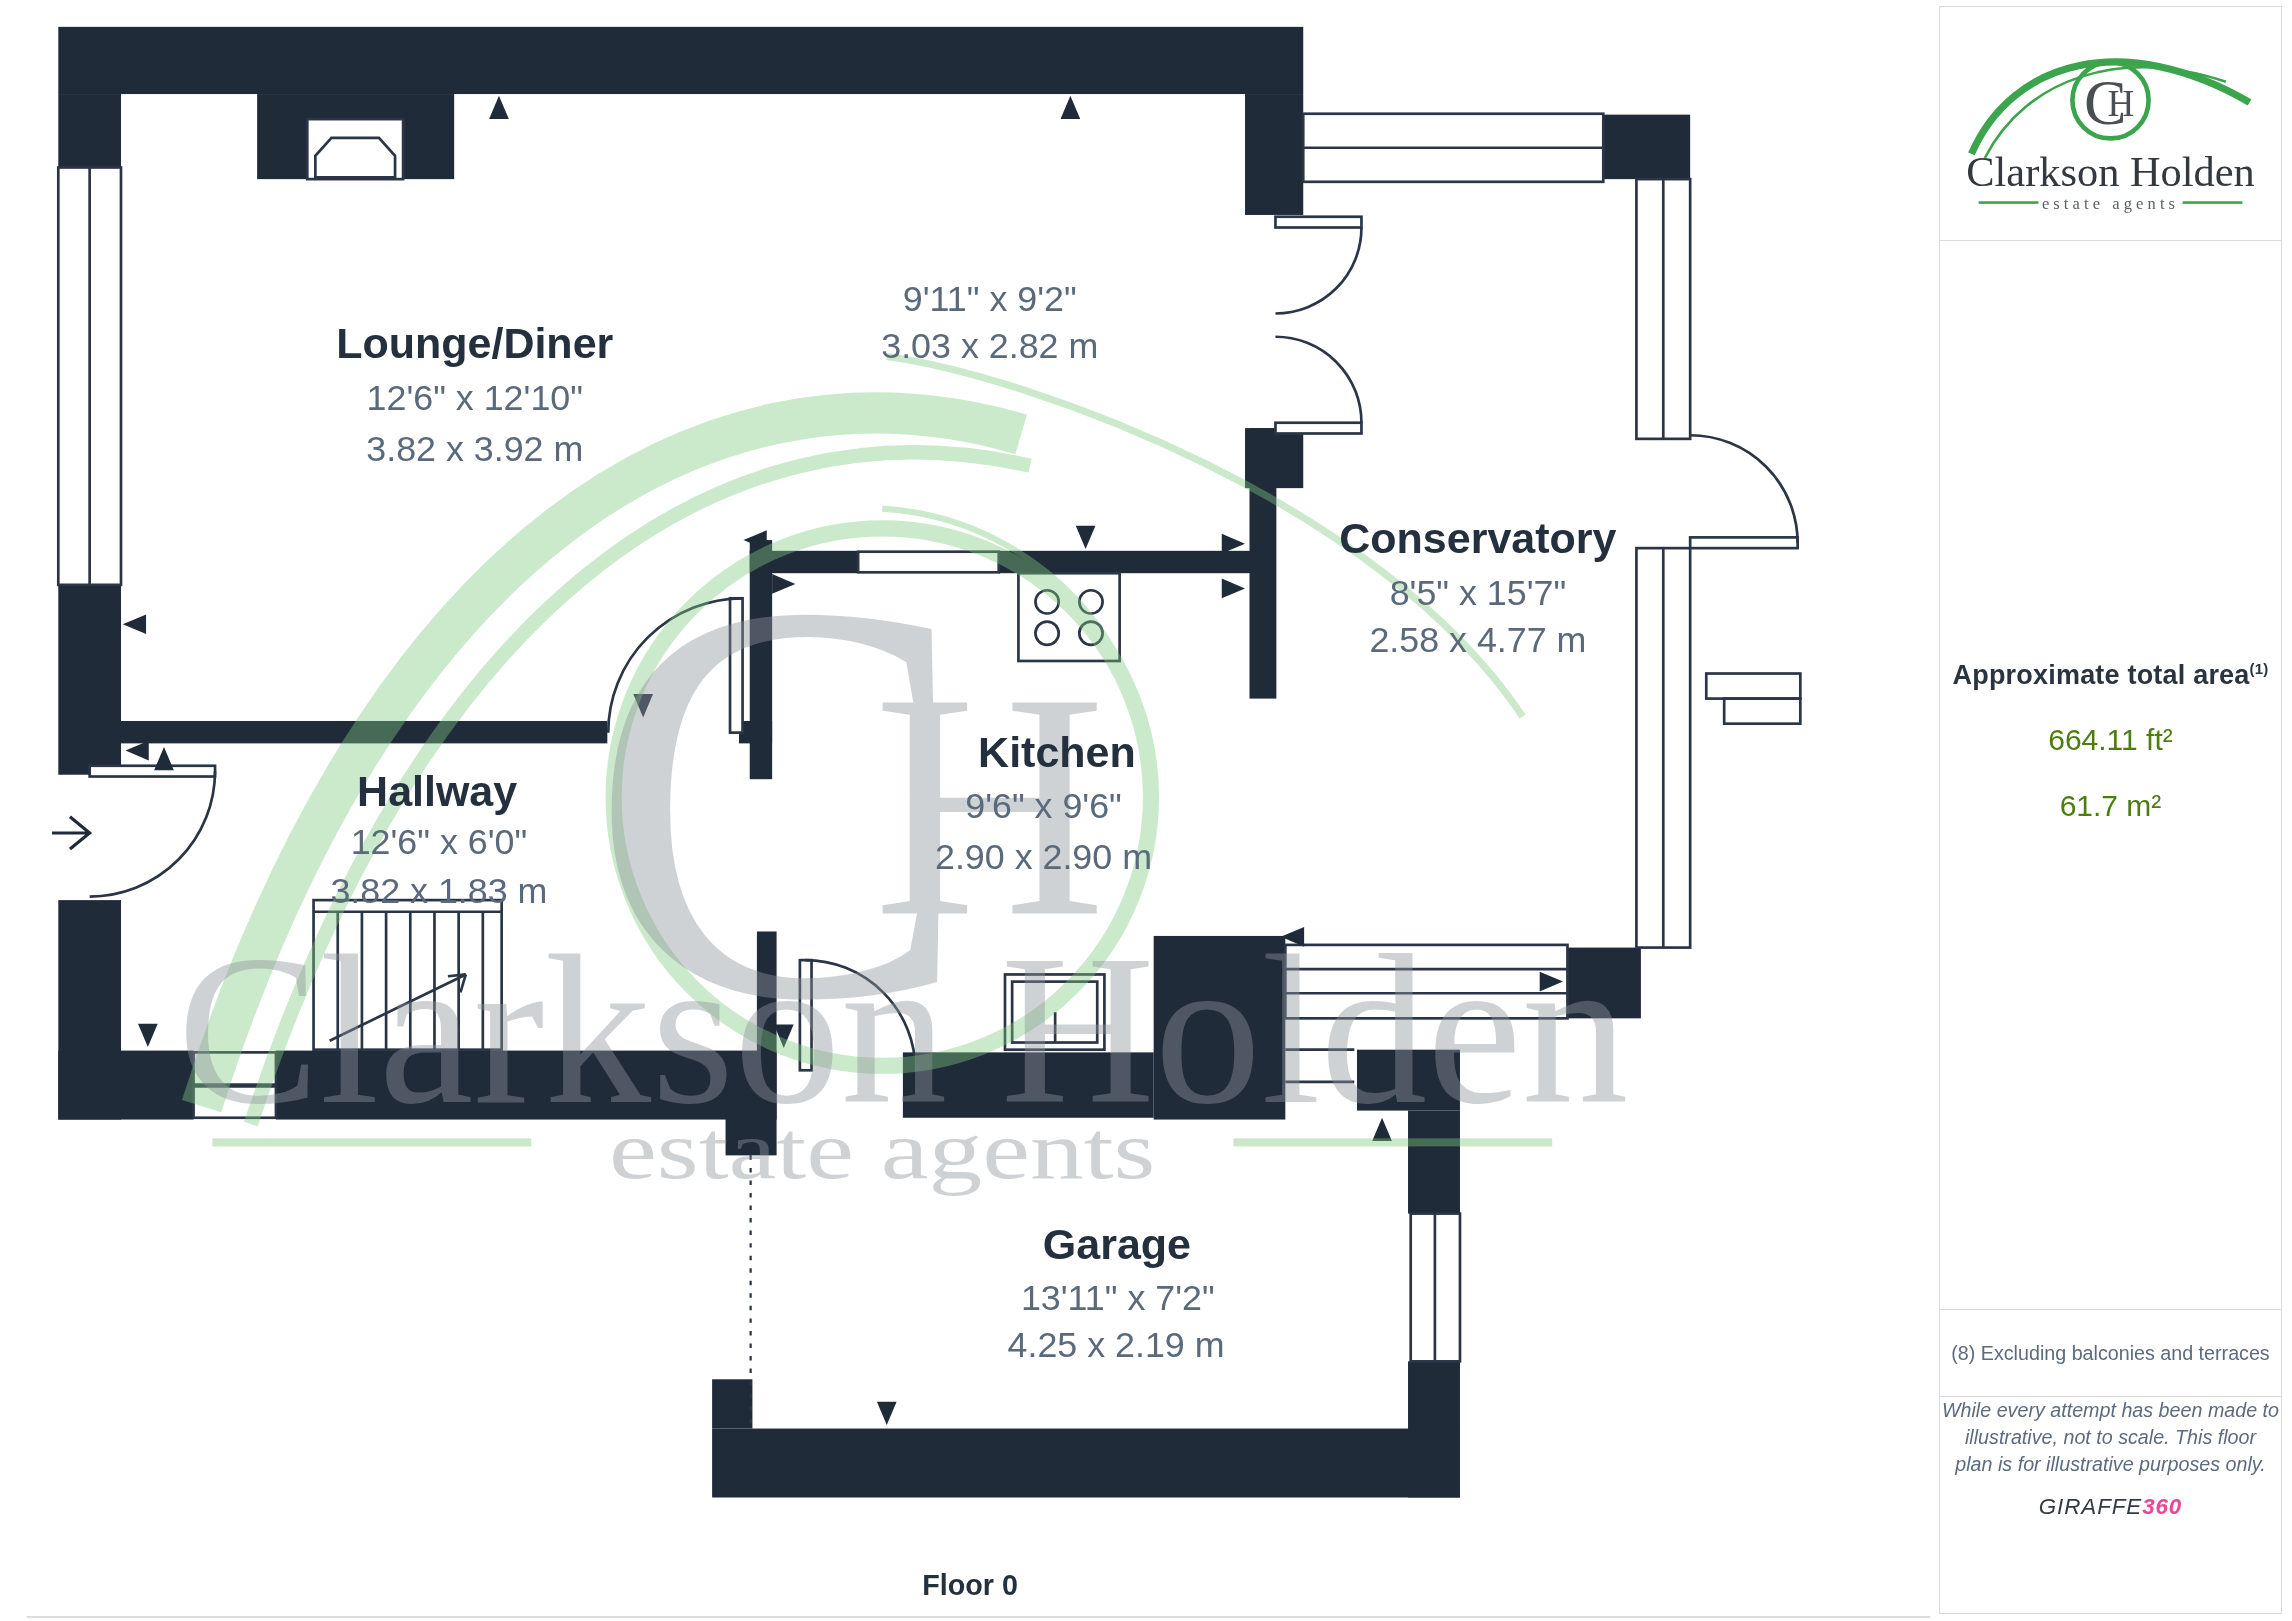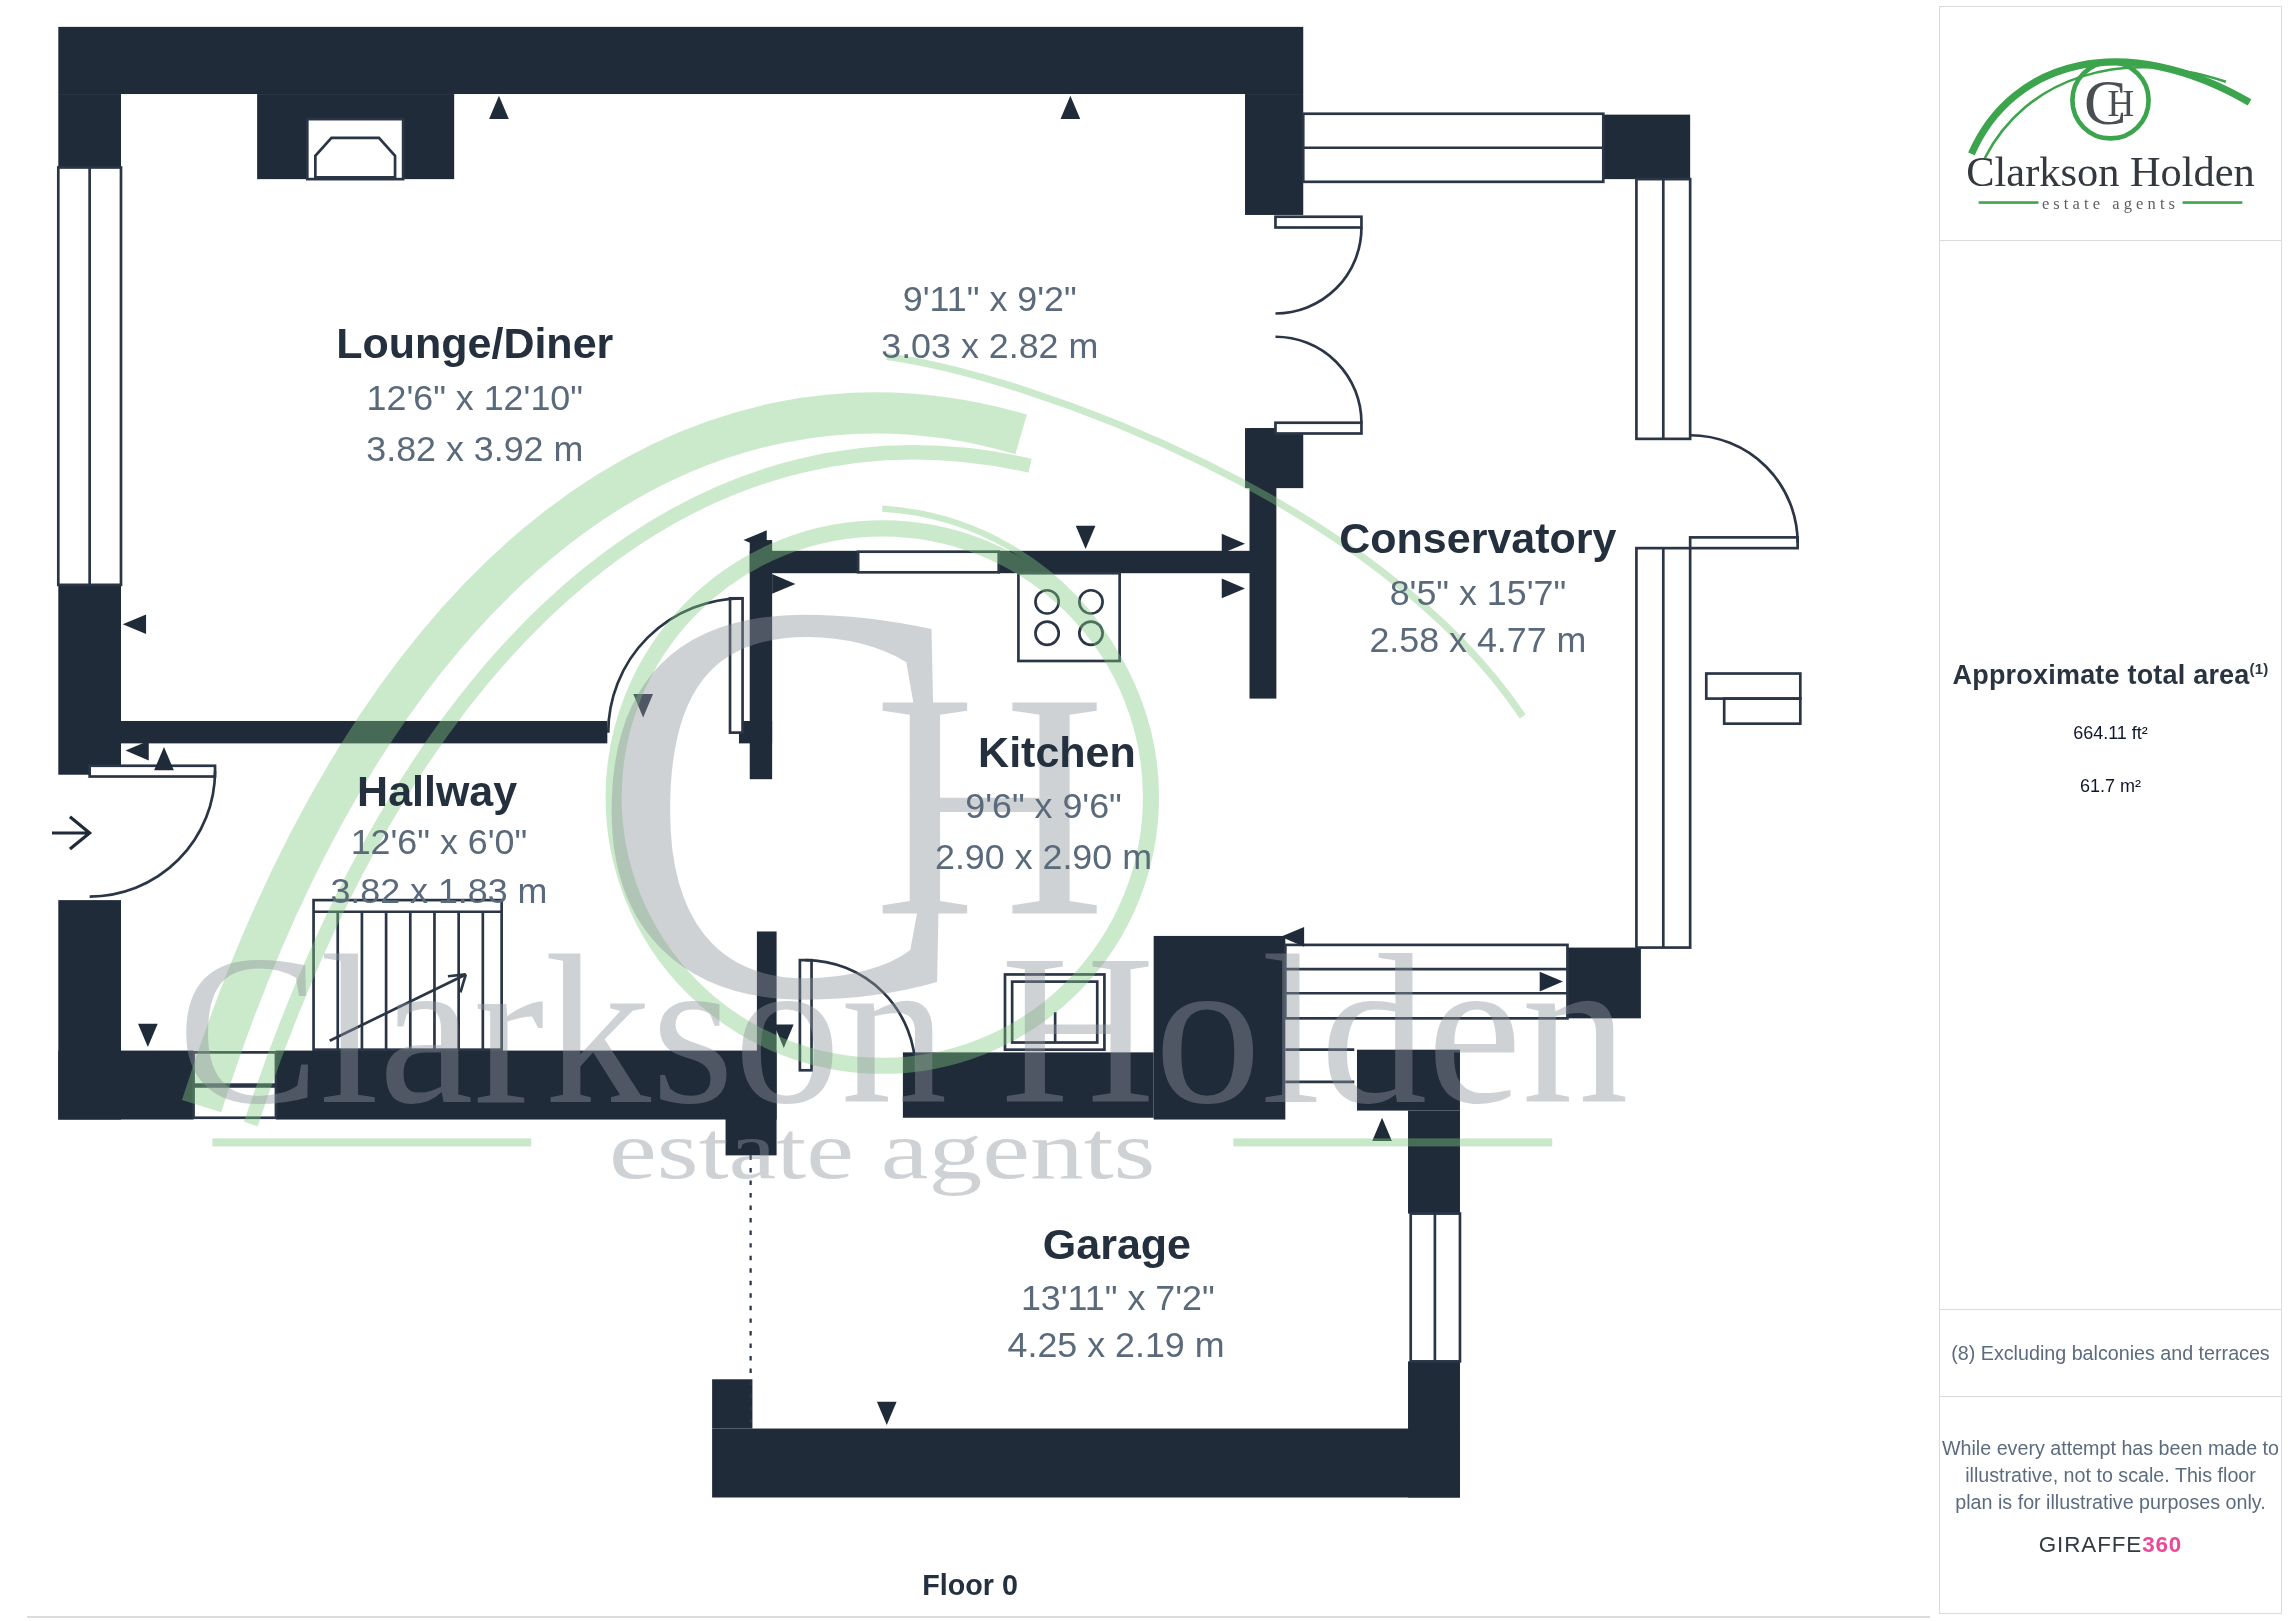--- a/index.html
+++ b/index.html
@@ -10,25 +10,25 @@
   .room-dim{font-family:"Liberation Sans", sans-serif;fill:#5A6A7B;}
   .floor-label{font-family:"Liberation Sans", sans-serif;font-weight:bold;fill:#25303F;}
   .wm-serif{font-family:"Liberation Serif", serif;fill:#8E959C;}
   
   .sidebar{position:absolute;left:1939px;top:6.3px;width:343px;height:1608px;background:#fff;
            border:0.9px solid #DBDBDB;box-sizing:border-box;display:flex;flex-direction:column;}
   .sb-logo{height:233px;display:flex;align-items:center;justify-content:center;box-sizing:border-box;}
   .sb-area{flex:1;border-top:0.9px solid #DBDBDB;box-sizing:border-box;padding-top:407px;text-align:center;}
   .sb-area h3{margin:12px;font-size:27px;color:#2A3441;font-weight:bold;letter-spacing:0.2px;}
   .sb-area h3 sup{font-size:15px;}
-  .sb-area .val{font-size:18px;color:#0f172a;margin-top:32px;}
+  .sb-area .val{font-size:30px;color:#4d7c0f;margin-top:32px;}
   .sb-foot{height:87px;border-top:0.9px solid #DBDBDB;box-sizing:border-box;display:flex;
            align-items:center;justify-content:center;font-size:19.7px;color:#5C6B7E;}
   .sb-disc{height:217px;border-top:0.9px solid #DBDBDB;box-sizing:border-box;text-align:center;
-           padding-top:38px;font-size:19.7px;line-height:27px;color:#5C6B7E;}
+           font-size:19.7px;line-height:27px;color:#5C6B7E;font-style:italic;}
   .sb-credit{margin-top:14.3px;font-size:22.4px;letter-spacing:0.9px;color:#333A44;}
   .sb-credit b{color:#ec4899;}
   .bottom-rule{position:absolute;left:27px;top:1616px;width:1903px;height:1.8px;background:#DCDCDC;}
 </style>
 </head>
 <body>
 
 <div class="canvas">
 
   <svg viewBox="0 0 2560 1811" width="2293" height="1622" style="position:absolute;left:0;top:0;">

